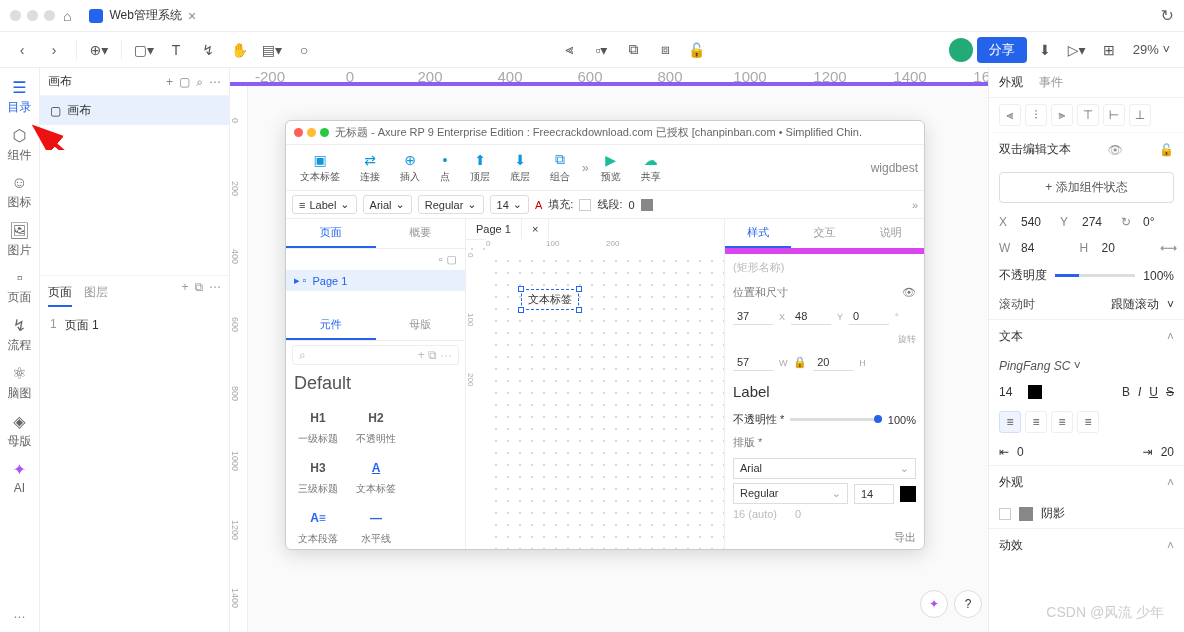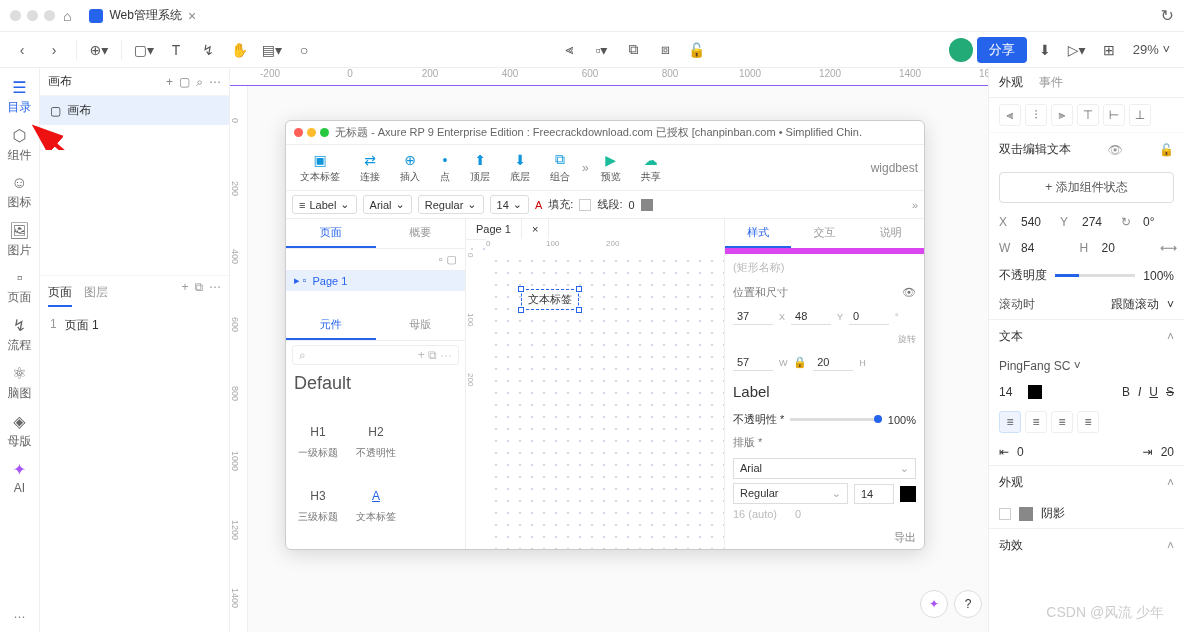--- a/index.html
+++ b/index.html
@@ -40,21 +40,21 @@
 .panel-item.sel { background: #e8f0fe; }
 .tabs2 { display: flex; padding: 4px 8px; gap: 12px; border-top: 1px solid #f4f4f4; }
 .tabs2 .t { color: #999; padding: 4px 0; }
 .tabs2 .t.active { color: #333; border-bottom: 2px solid #2563eb; }
 .tabs2 .acts { margin-left: auto; display: flex; gap: 6px; color: #999; }
 .page-row { padding: 6px 10px; display: flex; gap: 8px; }
 .page-row .num { color: #999; }
 
 
 .canvas { position: absolute; left: 230px; top: 68px; right: 196px; bottom: 0; background: #fafafa; }
-.ruler-h { height: 18px; background: #fff; border-bottom: 1px solid #8b5cf6; display: flex; font-size: 10px; color: #aaa; overflow: hidden; }
+.ruler-h { height: 18px; background: #fff; border-bottom: 4px solid #8b5cf6; display: flex; font-size: 15px; color: #aaa; overflow: hidden; }
 .ruler-h span { width: 80px; text-align: center; flex-shrink: 0; }
 .ruler-v { position: absolute; left: 0; top: 18px; width: 18px; bottom: 0; background: #fff; border-right: 1px solid #eee; display: flex; flex-direction: column; font-size: 9px; color: #aaa; }
 .ruler-v span { height: 80px; writing-mode: vertical-lr; text-align: center; }
 
 
 .right-panel { position: absolute; right: 0; top: 68px; width: 196px; bottom: 0; border-left: 1px solid #eee; font-size: 12px; display: flex; flex-direction: column; overflow: hidden; }
 .rp-tabs { display: flex; padding: 6px 10px; gap: 16px; border-bottom: 1px solid #f0f0f0; }
 .rp-tabs .t { color: #999; cursor: pointer; }
 .rp-tabs .t.active { color: #333; }
 .rp-row { display: flex; padding: 6px 10px; gap: 6px; align-items: center; border-bottom: 1px solid #f8f8f8; }
@@ -64,21 +64,21 @@
 .rp-heading .eye { margin-left: auto; color: #999; }
 .add-state { margin: 6px 10px; padding: 6px; border: 1px solid #ddd; border-radius: 4px; text-align: center; color: #555; }
 .propline { display: flex; padding: 6px 10px; gap: 8px; align-items: center; }
 .propline .lab { color: #888; width: 14px; }
 .propline .val { flex: 1; }
 .section-hdr { padding: 8px 10px; display: flex; align-items: center; font-weight: 500; border-top: 1px solid #f0f0f0; }
 .section-hdr .chev { margin-left: auto; color: #999; }
 .slider-row { display: flex; align-items: center; padding: 6px 10px; gap: 8px; }
 .slider { flex: 1; height: 3px; background: #ddd; position: relative; }
 .slider::after { content:''; position: absolute; left: 0; top: 0; height: 100%; width: 30%; background: #2563eb; }
-.fontname { padding: 6px 10px; color: #555; }
+.fontname { padding: 6px 10px; color: #555; font-style: italic; }
 .align-row { display: flex; padding: 6px 10px; gap: 4px; }
 .align-row .b { width: 22px; height: 22px; border: 1px solid #eee; display: flex; align-items: center; justify-content: center; color: #555; border-radius: 3px; }
 .align-row .b.sel { background: #eef3fd; border-color: #cfe0fb; }
 .appearance-row { display: flex; align-items: center; padding: 6px 10px; gap: 8px; }
 .checkbox { width: 12px; height: 12px; border: 1px solid #ccc; }
 .swatch { width: 14px; height: 14px; background: #888; }
 
 
 .axure { position: absolute; left: 285px; top: 120px; width: 640px; height: 430px; background: #fff; border: 1px solid #ccc; border-radius: 6px; box-shadow: 0 4px 20px rgba(0,0,0,.15); display: flex; flex-direction: column; overflow: hidden; }
 .ax-title { display: flex; align-items: center; padding: 4px 8px; gap: 6px; font-size: 11px; color: #666; border-bottom: 1px solid #eee; }
@@ -96,21 +96,21 @@
 .ax-left { width: 180px; border-right: 1px solid #eee; display: flex; flex-direction: column; }
 .ax-lt { display: flex; border-bottom: 1px solid #eee; }
 .ax-lt .t { flex: 1; text-align: center; padding: 6px; color: #999; font-size: 11px; }
 .ax-lt .t.active { color: #2563eb; border-bottom: 2px solid #2563eb; }
 .ax-lrow { padding: 4px 8px; display: flex; gap: 6px; align-items: center; font-size: 11px; color: #555; }
 .ax-lrow .acts { margin-left: auto; display: flex; gap: 4px; color: #999; }
 .ax-lrow.sel { background: #e8f0fe; color: #2563eb; }
 .ax-search { margin: 4px 6px; border: 1px solid #eee; border-radius: 3px; padding: 2px 6px; color: #bbb; display: flex; }
 .ax-lib { display: flex; flex-wrap: wrap; padding: 4px; gap: 2px; }
 .ax-lib .itm { width: 56px; display: flex; flex-direction: column; align-items: center; padding: 4px; }
-.ax-lib .itm .prev { width: 40px; height: 24px; display: flex; align-items: center; justify-content: center; color: #555; font-weight: normal; margin-top: 14px; }
+.ax-lib .itm .prev { width: 40px; height: 24px; display: flex; align-items: center; justify-content: center; color: #555; font-weight: bold; }
 .ax-lib .itm .nm { font-size: 10px; color: #777; margin-top: 2px; }
 .ax-canvas { flex: 1; position: relative; background-image: radial-gradient(#d0d8e8 1px, transparent 1px); background-size: 12px 12px; }
 .ax-ctabs { position: absolute; top: 0; left: 0; display: flex; background: #fff; border-bottom: 1px solid #eee; width: 100%; }
 .ax-ctabs .t { padding: 4px 10px; font-size: 11px; border-right: 1px solid #eee; }
 .ax-ruler-h { position: absolute; top: 20px; left: 20px; right: 0; height: 14px; background: #fff; font-size: 8px; color: #aaa; display: flex; }
 .ax-ruler-h span { width: 60px; }
 .ax-ruler-v { position: absolute; top: 34px; left: 0; width: 20px; bottom: 0; background: #fff; font-size: 8px; color: #aaa; display: flex; flex-direction: column; }
 .ax-ruler-v span { height: 60px; writing-mode: vertical-lr; }
 .ax-widget { position: absolute; top: 70px; left: 55px; border: 1px dashed #2563eb; padding: 2px 6px; font-size: 11px; background: rgba(255,255,255,.8); }
 .ax-widget .h { position: absolute; width: 6px; height: 6px; background: #fff; border: 1px solid #2563eb; }

